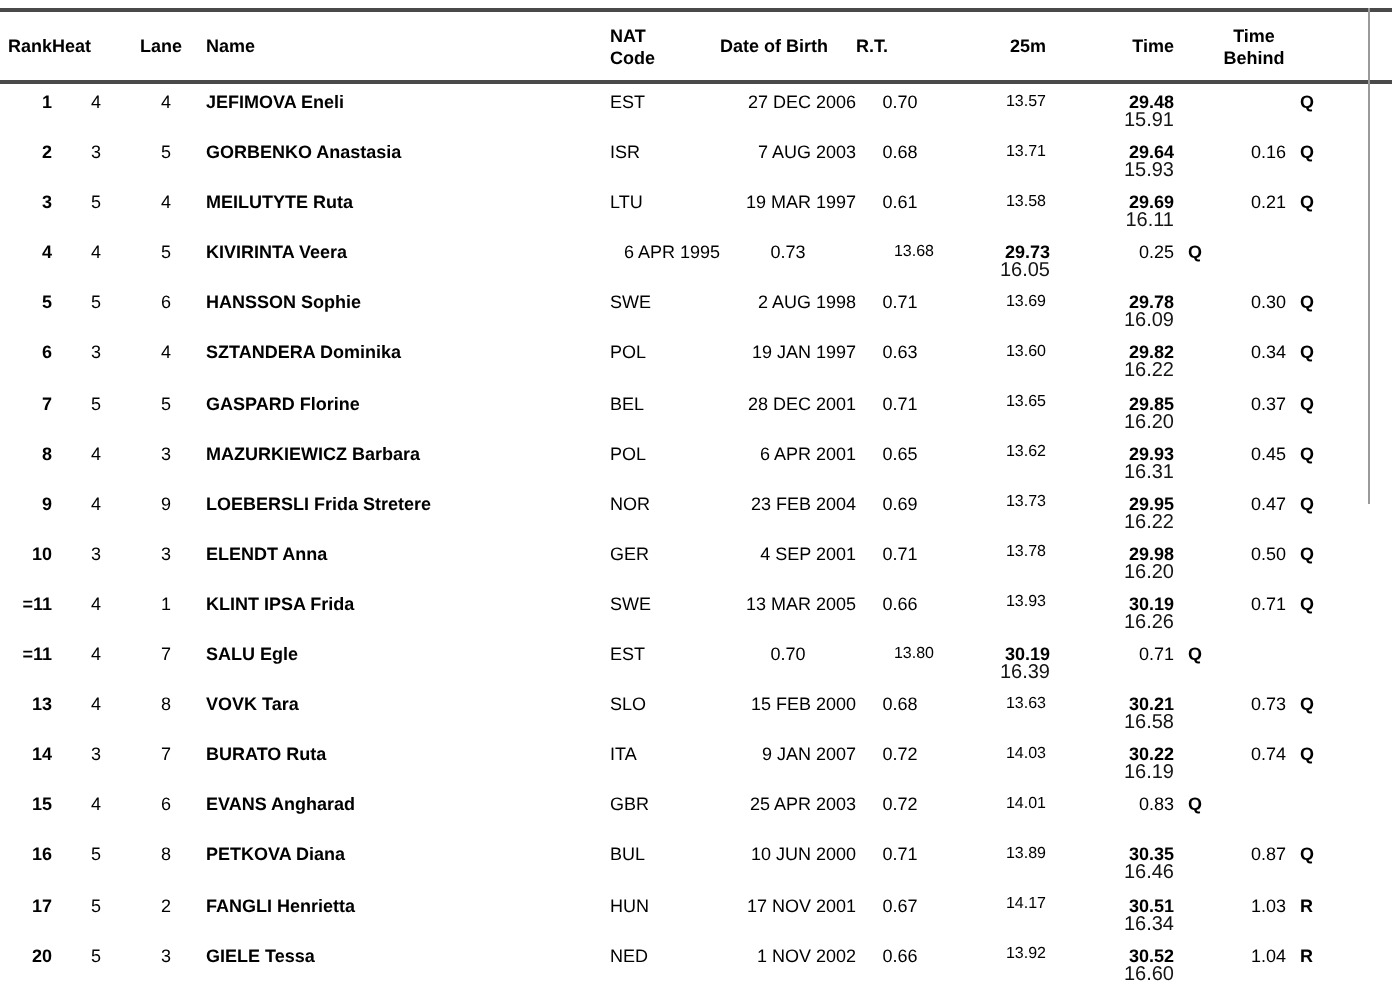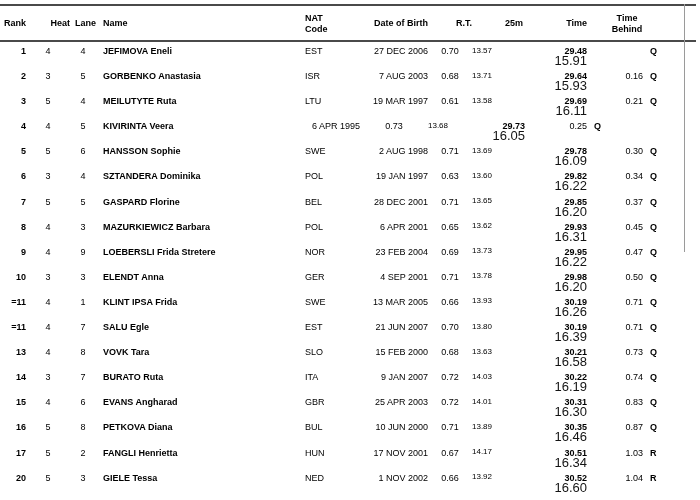--- a/index.html
+++ b/index.html
@@ -12,31 +12,31 @@
   .rule-top{top:4px;}
   .rule-header{top:40px;}
   .edge-line{position:absolute;left:684px;top:4px;width:1px;height:248px;background:#9a9a9a;}
   .grid{display:grid;grid-template-columns:26px 44px 26px 204px 60px 68px 44px 56px 62px 56px 54px;}
   .header{position:absolute;top:7px;left:0;width:700px;height:33px;font-weight:bold;font-size:9px;}
   .hcell{display:flex;flex-direction:column;justify-content:center;line-height:10.5px;}
   .tbody{position:absolute;top:44px;left:0;width:700px;}
   .row{height:25.1px;overflow:visible;}
   .cell{font-size:9px;line-height:10px;padding-top:2px;white-space:nowrap;}
   .al{text-align:left;}
-  .ac{text-align:right;}
+  .ac{text-align:left;}
   .ar{text-align:right;}
   .c-rank{text-align:right;font-weight:bold;}
   .c-heat,.c-lane{text-align:center;}
   .c-name{font-weight:bold;padding-left:7px;}
   .c-nat{padding-left:5px;}
   .c-dob{text-align:right;}
   .c-rt{text-align:center;}
-  .c-25m{text-align:left;padding-right:5px;font-size:8px;padding-top:1.5px;}
+  .c-25m{text-align:right;padding-right:5px;font-size:8px;padding-top:1.5px;}
   .c-time{text-align:right;padding-right:3px;font-weight:bold;}
-  .c-split{font-size:13px;font-weight:normal;line-height:9px;color:#141414;}
+  .c-split{font-size:10px;font-weight:normal;line-height:9px;color:#141414;}
   .c-behind{text-align:right;padding-right:3px;}
   .c-qual{padding-left:4px;font-weight:bold;}
   .h-name{padding-left:7px;}
   .h-nat{padding-left:5px;}
   .h-25m{text-align:right;padding-right:5px;}
   .h-time{text-align:right;padding-right:3px;}
   .h-behind{text-align:center;padding-left:18px;}
 </style>
 </head>
 <body>
@@ -268,21 +268,20 @@
     <div class="cell c-behind">0.71</div>
     <div class="cell c-qual">Q</div>
   </div>
 
   <div class="row grid">
     <div class="cell c-rank">=11</div>
     <div class="cell c-heat">4</div>
     <div class="cell c-lane">7</div>
     <div class="cell c-name">SALU Egle</div>
     <div class="cell c-nat">EST</div>
-    <div class="cell c-dob">21 JUN 2007</div>
     <div class="cell c-rt">0.70</div>
     <div class="cell c-25m">13.80</div>
     <div class="cell c-time">
       <div>30.19</div>
       <div class="c-split">16.39</div>
     </div>
     <div class="cell c-behind">0.71</div>
     <div class="cell c-qual">Q</div>
   </div>
 
@@ -322,24 +321,20 @@
 
   <div class="row grid">
     <div class="cell c-rank">15</div>
     <div class="cell c-heat">4</div>
     <div class="cell c-lane">6</div>
     <div class="cell c-name">EVANS Angharad</div>
     <div class="cell c-nat">GBR</div>
     <div class="cell c-dob">25 APR 2003</div>
     <div class="cell c-rt">0.72</div>
     <div class="cell c-25m">14.01</div>
-    <div class="cell c-time">
-      <div>30.31</div>
-      <div class="c-split">16.30</div>
-    </div>
     <div class="cell c-behind">0.83</div>
     <div class="cell c-qual">Q</div>
   </div>
 
   <div class="row grid">
     <div class="cell c-rank">16</div>
     <div class="cell c-heat">5</div>
     <div class="cell c-lane">8</div>
     <div class="cell c-name">PETKOVA Diana</div>
     <div class="cell c-nat">BUL</div>

